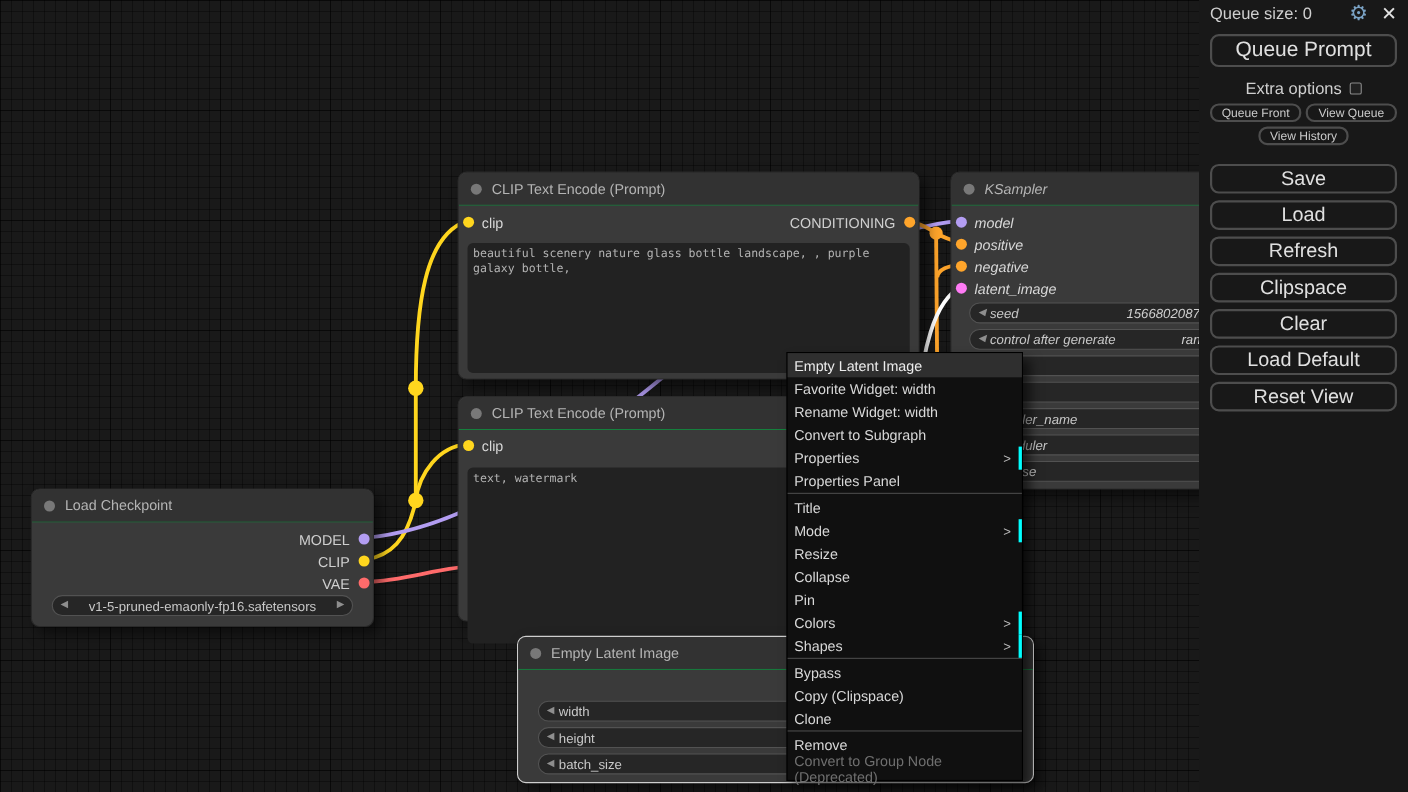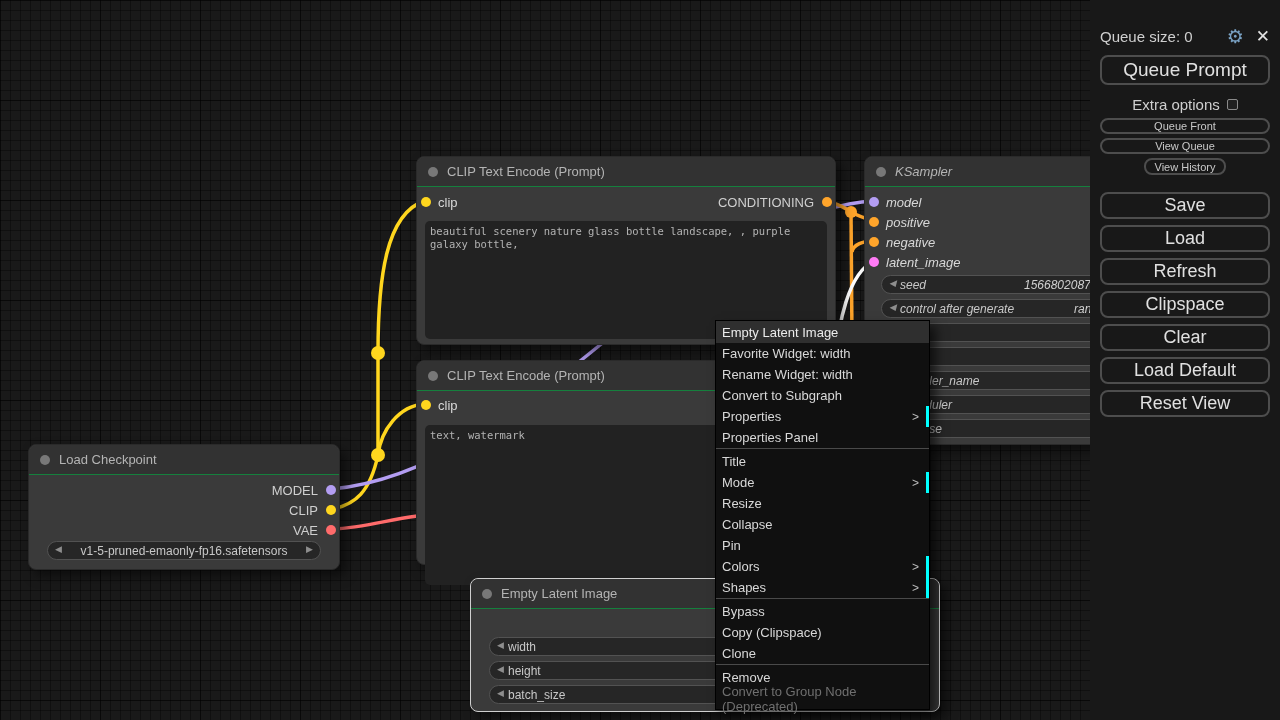--- a/index.html
+++ b/index.html
@@ -66,36 +66,36 @@
   .cm-title { height:22px; background:#2f2f2f; color:#ececec; display:flex; align-items:center; padding-left:6px; }
   .cm-item { position:relative; height:21px; display:flex; align-items:center; padding-left:6px; cursor:default; }
   .cm-item.disabled { color:#6f6f6f; }
   .cm-item .sub-arrow { position:absolute; right:10px; color:#bdbdbd; font-size:12px; }
   .cm-item .hl-bar { position:absolute; right:0; top:0; width:3px; height:21px; background:#00ffff; }
   .cm-sep { border-top:1px solid #4a4a4a; height:3px; }
 
   
   #queue-panel {
     position:absolute; right:0; top:0; width:190px; height:720px; z-index:20;
-    background:#181818; padding:24px 10px 0 10px; color:#ccc;
+    background:#181818; padding:0 10px 0 10px; color:#ccc;
   }
   .qp-top { display:flex; align-items:center; height:24px; }
   .qp-size { font-size:15px; color:#cfcfcf; flex:1 1 auto; }
   .qp-gear { color:#7aa2c4; font-size:19px; margin-right:12px; cursor:pointer; }
   .qp-close { color:#e2e2e2; font-size:17px; cursor:pointer; }
   .btn {
     display:block; width:100%; background:transparent; color:#e0e0e0;
     border:2px solid #4d4d4d; border-radius:8px; text-align:center;
     font-family:"Liberation Sans", sans-serif; cursor:pointer;
   }
   #btn-queue-prompt { height:30px; font-size:19px; margin-top:7px; }
   .qp-extra { display:flex; align-items:center; justify-content:center; gap:7px; margin-top:11px; height:16px; }
   .qp-extra-label { font-size:15px; color:#cfcfcf; }
   .qp-checkbox { width:11px; height:11px; background:#202020; border:1px solid #8a8a8a; border-radius:2px; cursor:pointer; }
-  .qp-small-row { display:flex; gap:4px; margin-top:6px;flex-direction:column; }
+  .qp-small-row { display:flex; gap:4px; margin-top:6px; }
   .btn.small { height:17px; font-size:11px; border-radius:8px; padding:0; color:#c9c9c9; }
   #btn-view-history { width:82px; margin:4px auto 17px auto; }
   .qp-stack { margin-top:15px; display:flex; flex-direction:column; gap:6px; }
   .btn.big { height:27px; font-size:18px; }
 </style>
 </head>
 <body>
 
 <svg id="wires" width="1280" height="720">
 

